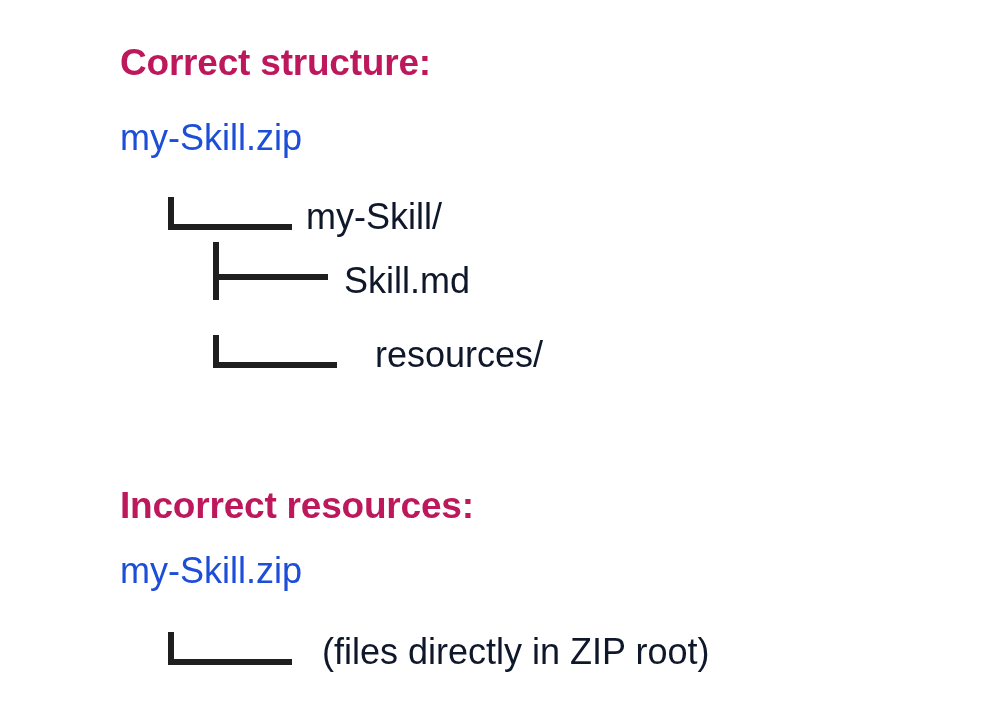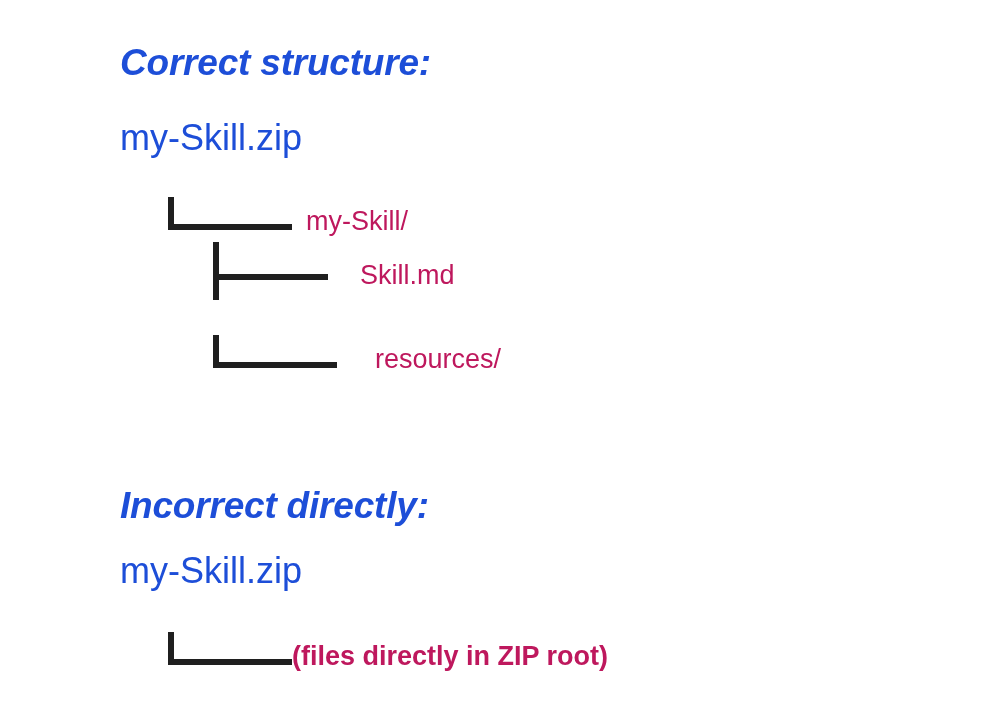--- a/index.html
+++ b/index.html
@@ -23,24 +23,23 @@
     background: #ffffff;
   }
 
   
   .heading {
     position: absolute;
     left: 120px;
     font-size: 37px;
     font-weight: bold;
     letter-spacing: -0.2px;
-    color: #1d4ed8;
+    color: #be185d;
     white-space: nowrap;
     line-height: 1;
-    font-style: italic;
   }
 
   .rootline {
     position: absolute;
     left: 120px;
     font-size: 36px;
     font-weight: normal;
     color: #1d4ed8;
     white-space: nowrap;
     line-height: 1;
@@ -48,23 +47,23 @@
 
   
   .tree-row {
     position: absolute;
     height: 60px;
     white-space: nowrap;
   }
   .tree-label {
     position: absolute;
     bottom: 0;
-    font-size: 27px;
+    font-size: 36px;
     font-weight: normal;
-    color: #be185d;
+    color: #0f172a;
     line-height: 1;
     white-space: nowrap;
   }
   .connector {
     position: absolute;
     left: 0;
     bottom: 0;
     display: block;
   }
   .connector rect {
@@ -98,36 +97,36 @@
       <rect x="0" y="49" width="124" height="6"></rect>
     </svg>
     <span class="tree-label" style="left:138px;">my-Skill/</span>
   </div>
 
   <div class="tree-row" id="row-skillmd">
     <svg class="connector" width="115" height="70" viewBox="0 0 115 70">
       <rect x="0" y="7" width="6" height="58"></rect>
       <rect x="0" y="39" width="115" height="6"></rect>
     </svg>
-    <span class="tree-label" style="left:131px; bottom:16px;margin-left:16px;">Skill.md</span>
+    <span class="tree-label" style="left:131px; bottom:6px;">Skill.md</span>
   </div>
 
   <div class="tree-row" id="row-resources">
     <svg class="connector" width="124" height="60" viewBox="0 0 124 60">
       <rect x="0" y="22" width="6" height="33"></rect>
       <rect x="0" y="49" width="124" height="6"></rect>
     </svg>
     <span class="tree-label" style="left:138px;margin-left:24px;">resources/</span>
   </div>
 
-  <div class="heading" id="heading-incorrect">Incorrect directly:</div>
+  <div class="heading" id="heading-incorrect">Incorrect resources:</div>
 
   <div class="rootline" id="root-incorrect">my-Skill.zip</div>
 
   <div class="tree-row" id="row-files">
     <svg class="connector" width="124" height="60" viewBox="0 0 124 60">
       <rect x="0" y="22" width="6" height="33"></rect>
       <rect x="0" y="49" width="124" height="6"></rect>
     </svg>
-    <span class="tree-label" style="left:124px;font-weight:bold;">(files directly in ZIP root)</span>
+    <span class="tree-label" style="left:154px;">(files directly in ZIP root)</span>
   </div>
 
 </div>
 
 </body></html>

